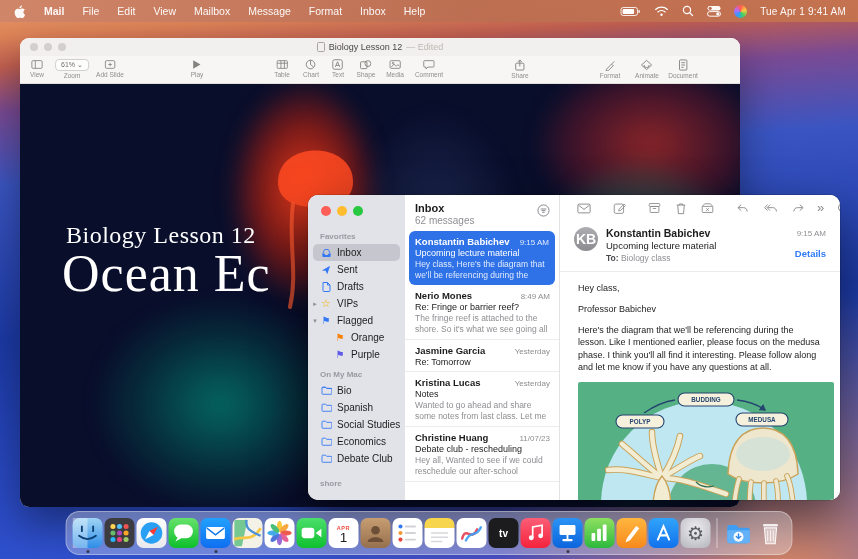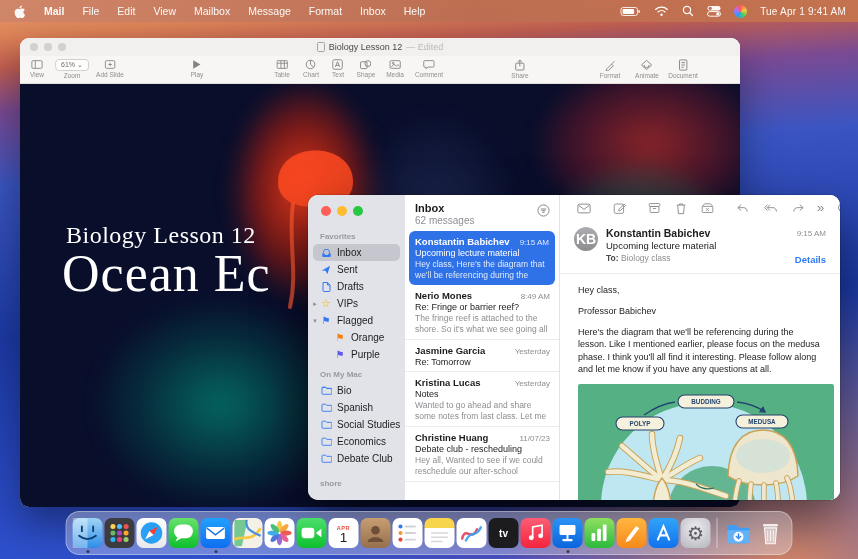--- a/index.html
+++ b/index.html
@@ -88,21 +88,21 @@
   .dhead{display:flex;padding:6px 14px 8px 14px;border-bottom:1px solid #ebebee;}
   .avatar{width:24px;height:24px;border-radius:50%;background:linear-gradient(180deg,#adadb2,#8b8b90);
     color:#fff;font-size:14px;font-weight:700;display:flex;align-items:center;justify-content:center;flex:none;}
   .dh-mid{margin-left:8px;flex:1;min-width:0;}
   .dh-name{font-size:10.5px;font-weight:700;color:#1c1c1e;}
   .dh-sub{font-size:9.5px;color:#1c1c1e;margin-top:1px;}
   .dh-to{font-size:8.5px;margin-top:2px;color:#8e8e93;}
   .dh-to b{color:#48484c;font-weight:700;}
   .dh-right{text-align:right;flex:none;}
   .dh-time{font-size:8px;color:#8e8e93;margin-top:2px;}
-  .dh-details{font-size:9.5px;color:#2e7bf6;font-weight:600;margin-top:16px;}
+  .dh-details{font-size:9.5px;color:#2e7bf6;font-weight:600;margin-top:10px;}
   .dbody{padding:10px 18px 0 18px;font-size:9px;color:#1d1d1f;line-height:1.35;}
   .dbody p{margin:0 0 9px 0;}
   .diagram{margin:2px 0 0 18px;width:256px;border-radius:2px;overflow:hidden;}
   
   .dock{position:absolute;bottom:4px;left:50%;transform:translateX(-50%);height:42px;display:flex;align-items:center;
     gap:2px;padding:0 6px;border-radius:14px;background:rgba(248,248,255,.32);
     border:1px solid rgba(255,255,255,.35);z-index:60;}
   .dicon{width:30px;height:30px;border-radius:7px;position:relative;flex:none;overflow:visible;
     display:flex;align-items:center;justify-content:center;}
   .dicon.running:after{content:'';position:absolute;bottom:-5px;left:50%;margin-left:-1.5px;width:3px;height:3px;

